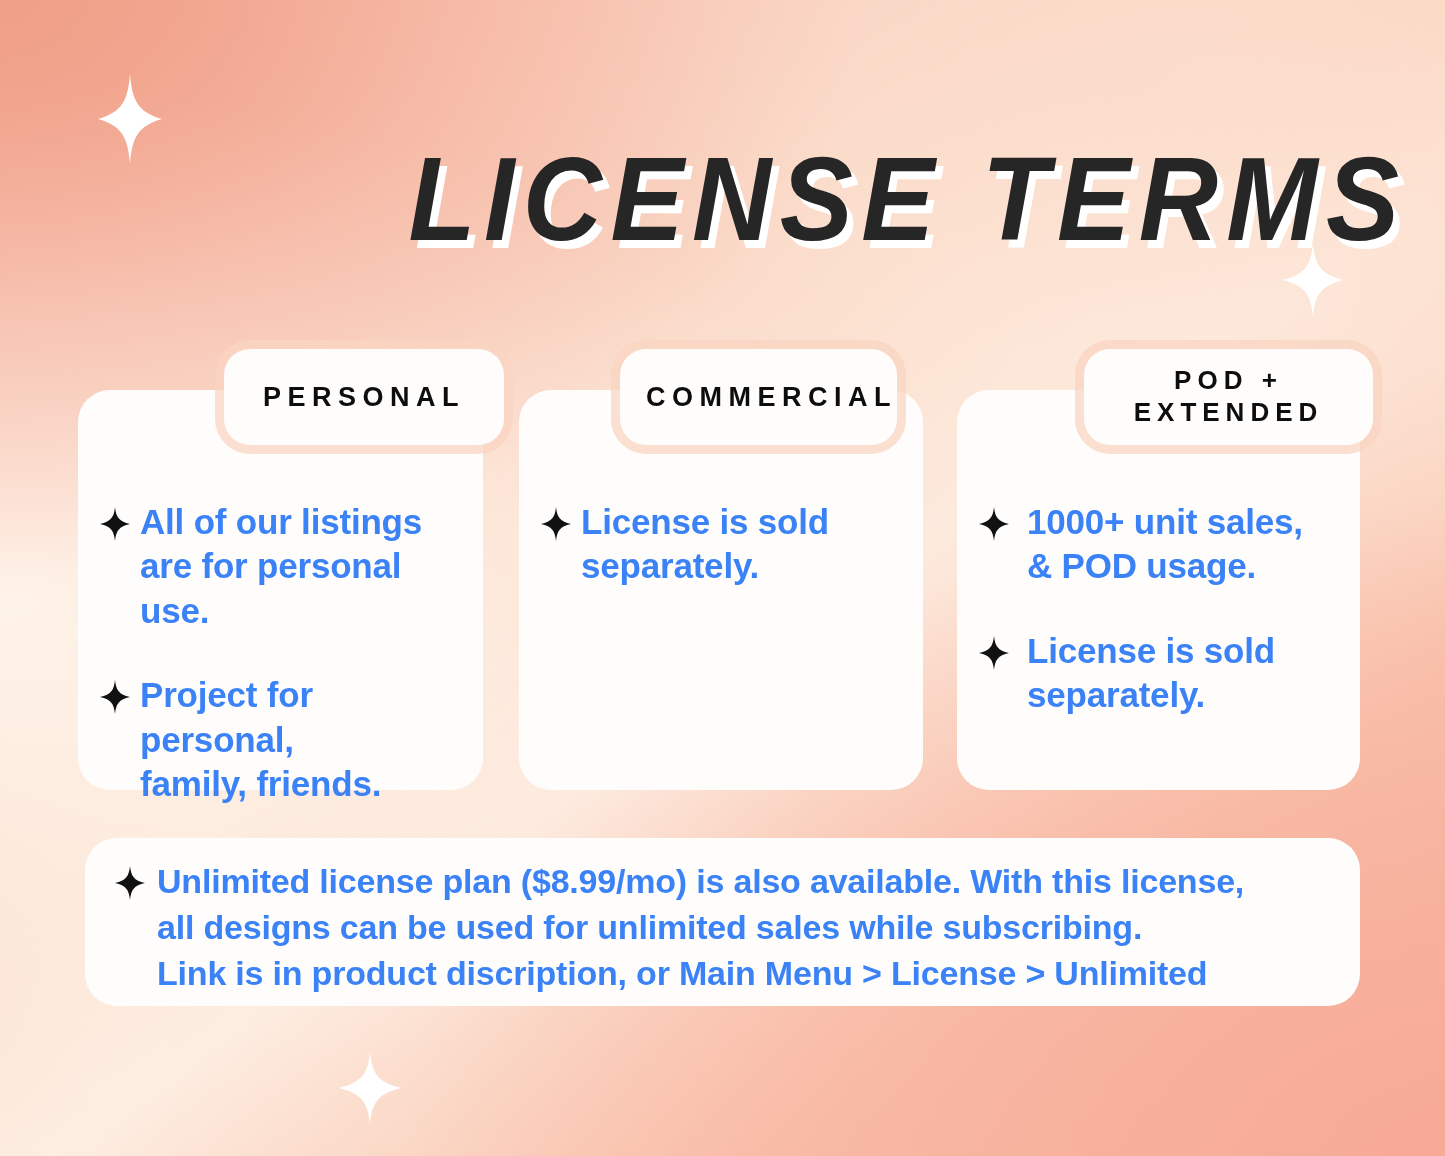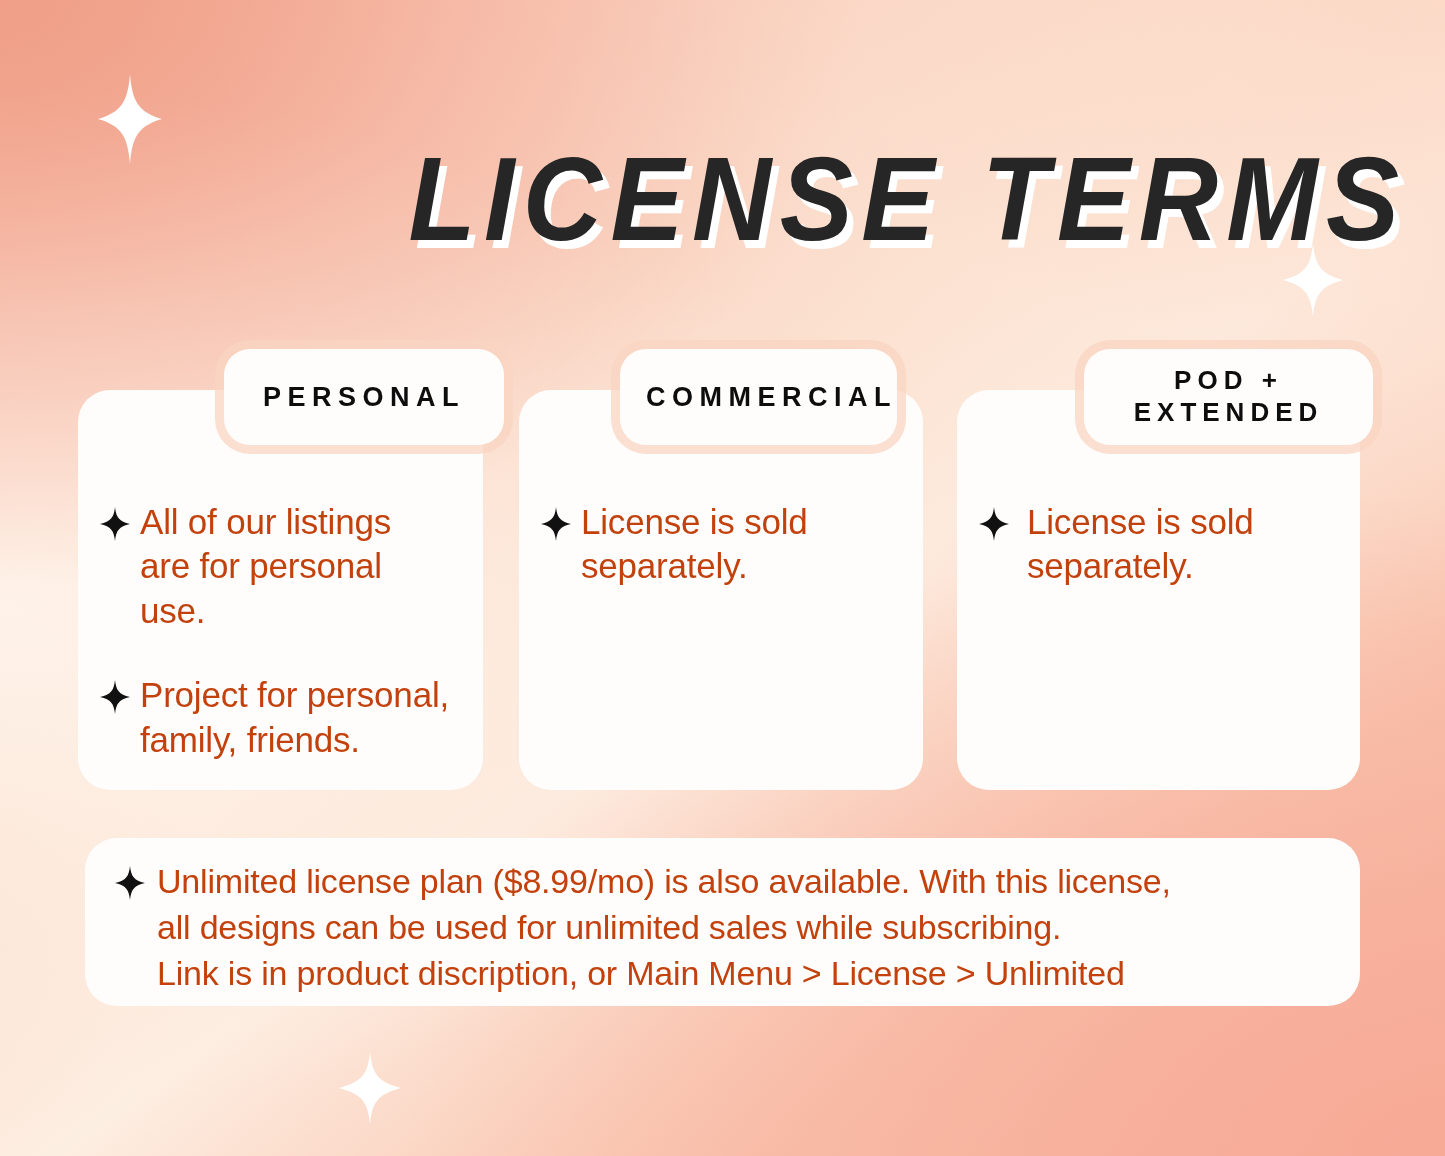--- a/index.html
+++ b/index.html
@@ -89,23 +89,23 @@
     flex:0 0 auto;
     width:30px;height:34px;
     margin-right:10px;
     margin-top:7px;
   }
   #card-2 .bullet .star{margin-right:18px;}
   .bullet .star svg{display:block;width:100%;height:100%;}
   .bullet .txt{
     font-size:35px;
     line-height:1.27;
-    font-weight:400;
+    font-weight:700;
     letter-spacing:-0.2px;
-    color:#c2410c;
+    color:#3b82f6;
     white-space:pre-line;
   }
 
   
   #banner{
     position:absolute;left:85px;top:838px;width:1275px;height:168px;
     background:#fffdfc;border-radius:32px;
     box-sizing:border-box;
     padding:20px 30px 0 30px;
   }
@@ -177,20 +177,29 @@
   </div>
 
   <div class="card" id="card-2">
     <div class="card-body">
       <div class="bullet">
         <span class="star">
           <svg viewBox="0 0 30 34">
               <path d="M15 0 C16.1 10.2 18.8 14.4 30 17 C18.8 19.6 16.1 23.8 15 34 C13.9 23.8 11.2 19.6 0 17 C11.2 14.4 13.9 10.2 15 0 Z" fill="#111111"></path>
             </svg>
         </span>
+        <span class="txt">1000+ unit sales,
+&amp; POD usage.</span>
+      </div>
+      <div class="bullet">
+        <span class="star">
+          <svg viewBox="0 0 30 34">
+              <path d="M15 0 C16.1 10.2 18.8 14.4 30 17 C18.8 19.6 16.1 23.8 15 34 C13.9 23.8 11.2 19.6 0 17 C11.2 14.4 13.9 10.2 15 0 Z" fill="#111111"></path>
+            </svg>
+        </span>
         <span class="txt">License is sold
 separately.</span>
       </div>
     </div>
   </div>
 
   <div class="card-head" id="head-0">
     <span class="card-head-label">PERSONAL</span>
   </div>
   <div class="card-head" id="head-1">

